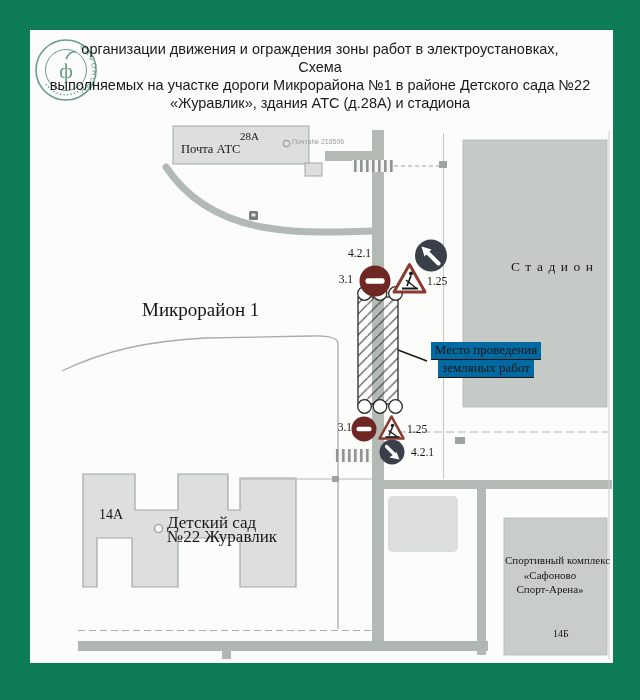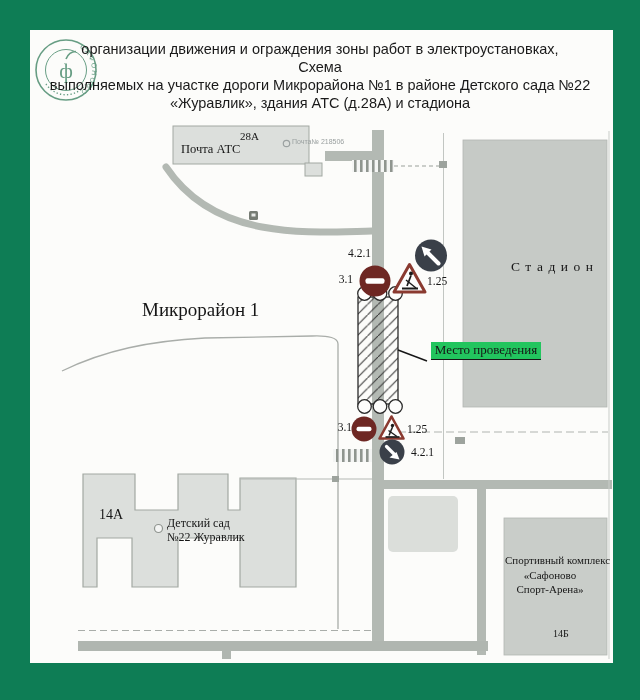--- a/index.html
+++ b/index.html
@@ -6,21 +6,21 @@
   .page{position:relative;width:640px;height:700px;background:#0e7d55;overflow:hidden;
         font-family:"Liberation Serif","DejaVu Serif",serif;}
   .panel{position:absolute;left:30px;top:30px;width:583px;height:633px;background:#fcfcfa;}
   .map-svg{position:absolute;left:0;top:0;width:640px;height:700px;}
   .title{position:absolute;left:34px;top:40px;width:572px;text-align:center;
          font-family:"Liberation Sans","DejaVu Sans",sans-serif;font-size:14.5px;
          line-height:18px;color:#1a1a1a;}
   .lbl{position:absolute;font-weight:normal;color:#161616;white-space:nowrap;}
   .sans-tiny{font-family:"Liberation Sans","DejaVu Sans",sans-serif;font-weight:normal;
              color:#9aa0a0;}
-  .wz-line{display:inline-block;background:#22c55e;border-bottom:1.6px solid #161616;
+  .wz-line{display:inline-block;background:#0369a1;border-bottom:1.6px solid #161616;
            padding:0 4px 1px 4px;}
   .stamp{position:absolute;left:26px;top:30px;opacity:.82;}
 </style>
 </head>
 <body>
 
 <div class="page">
   <div class="panel"></div>
 
   <svg class="map-svg">
@@ -152,24 +152,25 @@
 
   <div class="lbl" style="left:331px;top:247px;width:40px;text-align:right;font-size:11.5px;">4.2.1</div>
   <div class="lbl" style="left:335px;top:273px;width:18px;text-align:right;font-size:11.5px;">3.1</div>
   <div class="lbl" style="left:427px;top:275px;font-size:11.5px;">1.25</div>
   <div class="lbl" style="left:336px;top:421px;width:16px;text-align:right;font-size:11.5px;">3.1</div>
   <div class="lbl" style="left:407px;top:423px;font-size:11.5px;">1.25</div>
   <div class="lbl" style="left:411px;top:446px;font-size:11.5px;">4.2.1</div>
 
   <div class="lbl" style="left:424px;top:342px;width:124px;text-align:center;font-size:13px;">
     <span class="wz-line">Место проведения</span><br>
+    <span class="wz-line">земляных работ</span>
   </div>
 
   <div class="lbl" style="left:99px;top:507px;font-size:14px;">14А</div>
-  <div class="lbl" style="left:167px;top:516px;font-size:12px;line-height:14px;">
+  <div class="lbl" style="left:167px;top:516px;font-size:17px;line-height:14px;">
     <div>Детский сад</div>
     <div>№22 Журавлик</div>
   </div>
 
   <div class="lbl" style="left:505px;top:553px;width:90px;text-align:center;font-size:11px;line-height:14.5px;">
     <div>Спортивный комплекс</div>
     <div>«Сафоново</div>
     <div>Спорт-Арена»</div>
   </div>
   <div class="lbl" style="left:553px;top:628px;font-size:10px;">14Б</div>

